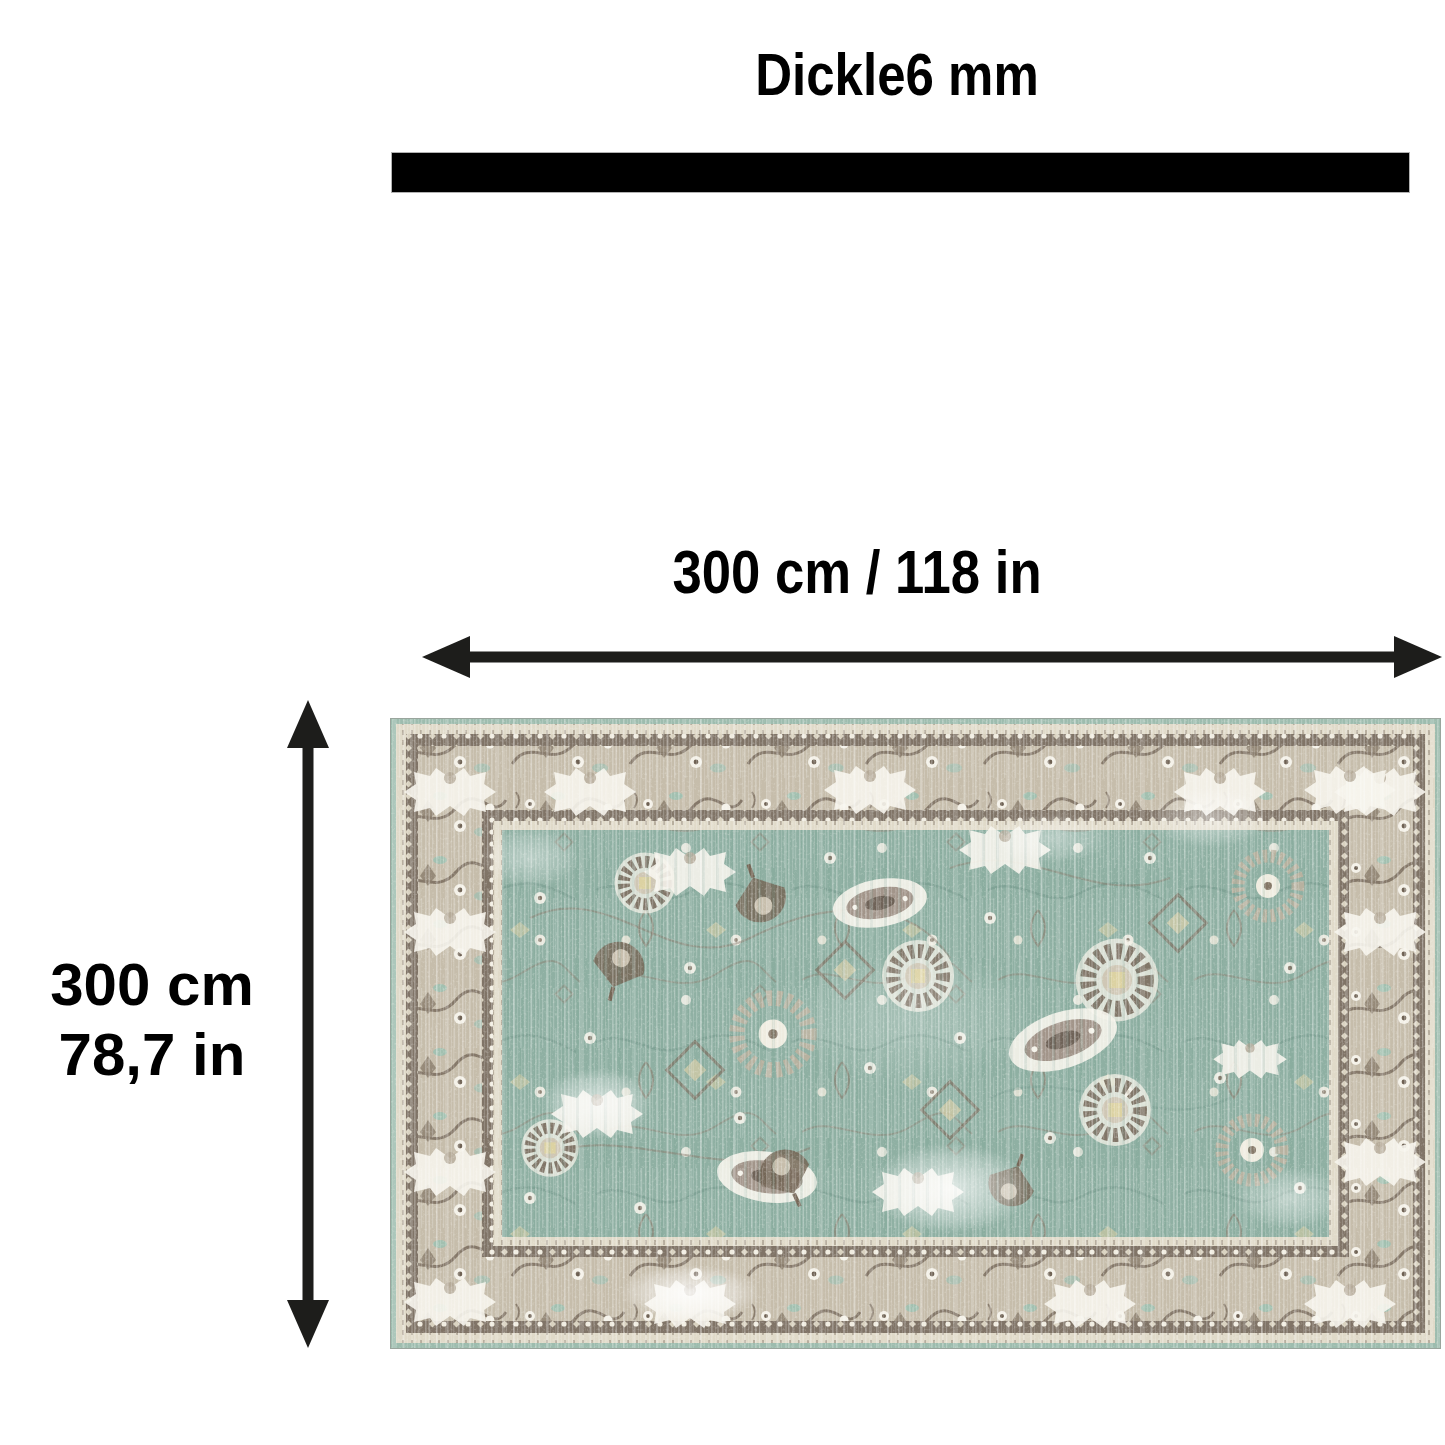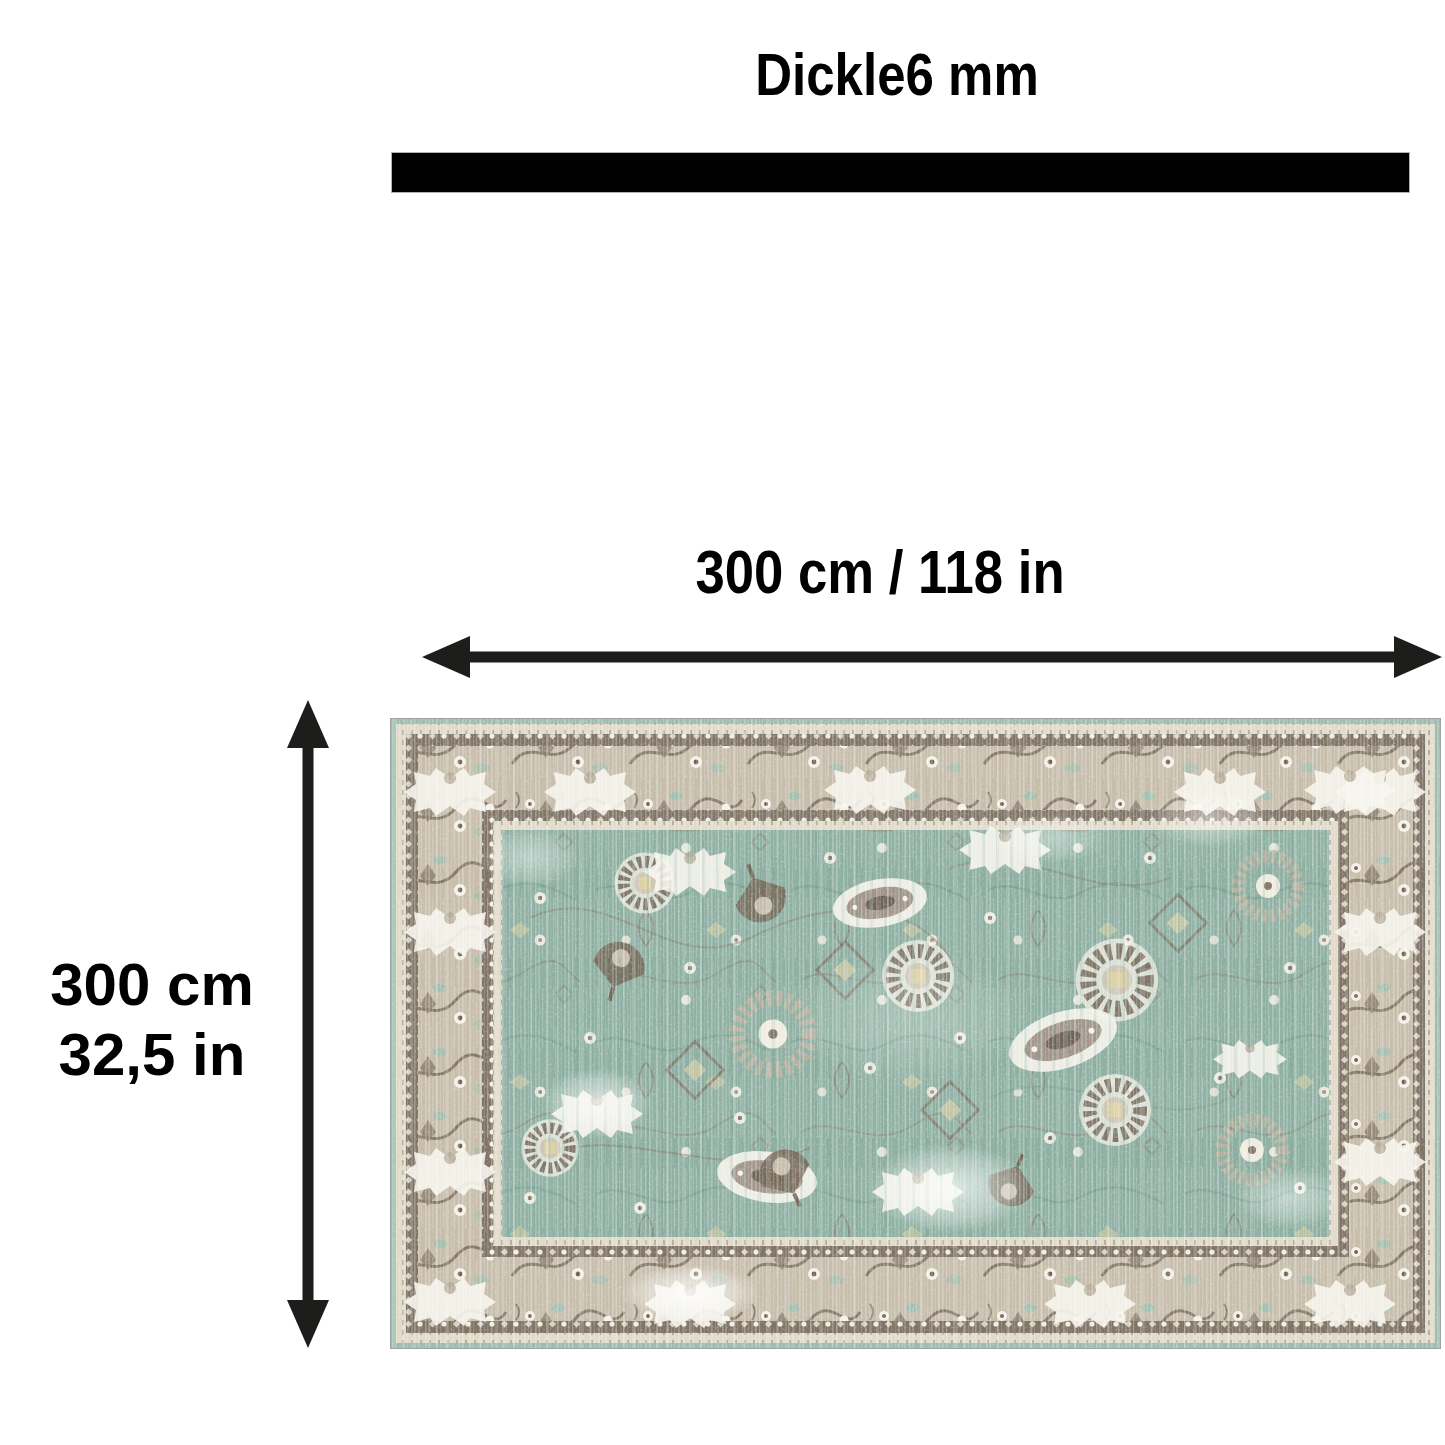--- a/index.html
+++ b/index.html
@@ -3,21 +3,21 @@
 <meta charset="utf-8">
 <style>
   html,body{margin:0;padding:0;background:#fff;}
   .canvas{
     position:relative;width:1445px;height:1445px;background:#ffffff;overflow:hidden;
     font-family:"Liberation Sans","DejaVu Sans",sans-serif;color:#000;padding-left:44px;
   }
   .dim-text{position:absolute;font-weight:700;white-space:nowrap;line-height:1;}
   .condense{display:inline-block;transform:scaleX(0.85);transform-origin:center;}
   .title-text{top:45px;left:897px;transform:translateX(-50%);font-size:60px;}
-  .width-text{top:541px;left:880px;transform:translateX(-50%);font-size:62px;}
+  .width-text{top:541px;left:857px;transform:translateX(-50%);font-size:62px;}
   .height-text{top:950px;left:152px;transform:translateX(-50%);font-size:60px;text-align:center;line-height:70px;}
   .thickness-bar{
     position:absolute;left:391px;top:152px;width:1019px;height:41px;
     background:#000;border:1px solid #b2b2b2;box-sizing:border-box;
   }
   .arrow-svg{position:absolute;display:block;}
   .h-arrow{left:418px;top:630px;}
   .v-arrow{left:282px;top:694px;}
   .rug{position:absolute;left:390px;top:718px;width:1051px;height:631px;}
 </style>
@@ -43,21 +43,21 @@
   </svg>
 
   <svg class="arrow-svg v-arrow" width="54" height="660" viewBox="0 0 54 660">
     <line x1="26" y1="50" x2="26" y2="610" stroke="#1d1d1b" stroke-width="11"></line>
     <polygon points="26,6 5,54 47,54" fill="#1d1d1b"></polygon>
     <polygon points="26,654 5,606 47,606" fill="#1d1d1b"></polygon>
   </svg>
 
   <div class="dim-text height-text">
     <div>300 cm</div>
-    <div>32,5 in</div>
+    <div>78,7 in</div>
   </div>
 
   <svg class="rug" viewBox="0 0 1051 631">
     <defs>
       <pattern id="ticks" width="9" height="10" patternUnits="userSpaceOnUse">
         <rect width="9" height="10" fill="#e0dac9"></rect>
         <rect x="3" y="2" width="2" height="5" fill="#8d8174" opacity="0.5"></rect>
       </pattern>
       <pattern id="beads" width="24" height="12" patternUnits="userSpaceOnUse">
         <rect width="24" height="12" fill="#807467"></rect>

